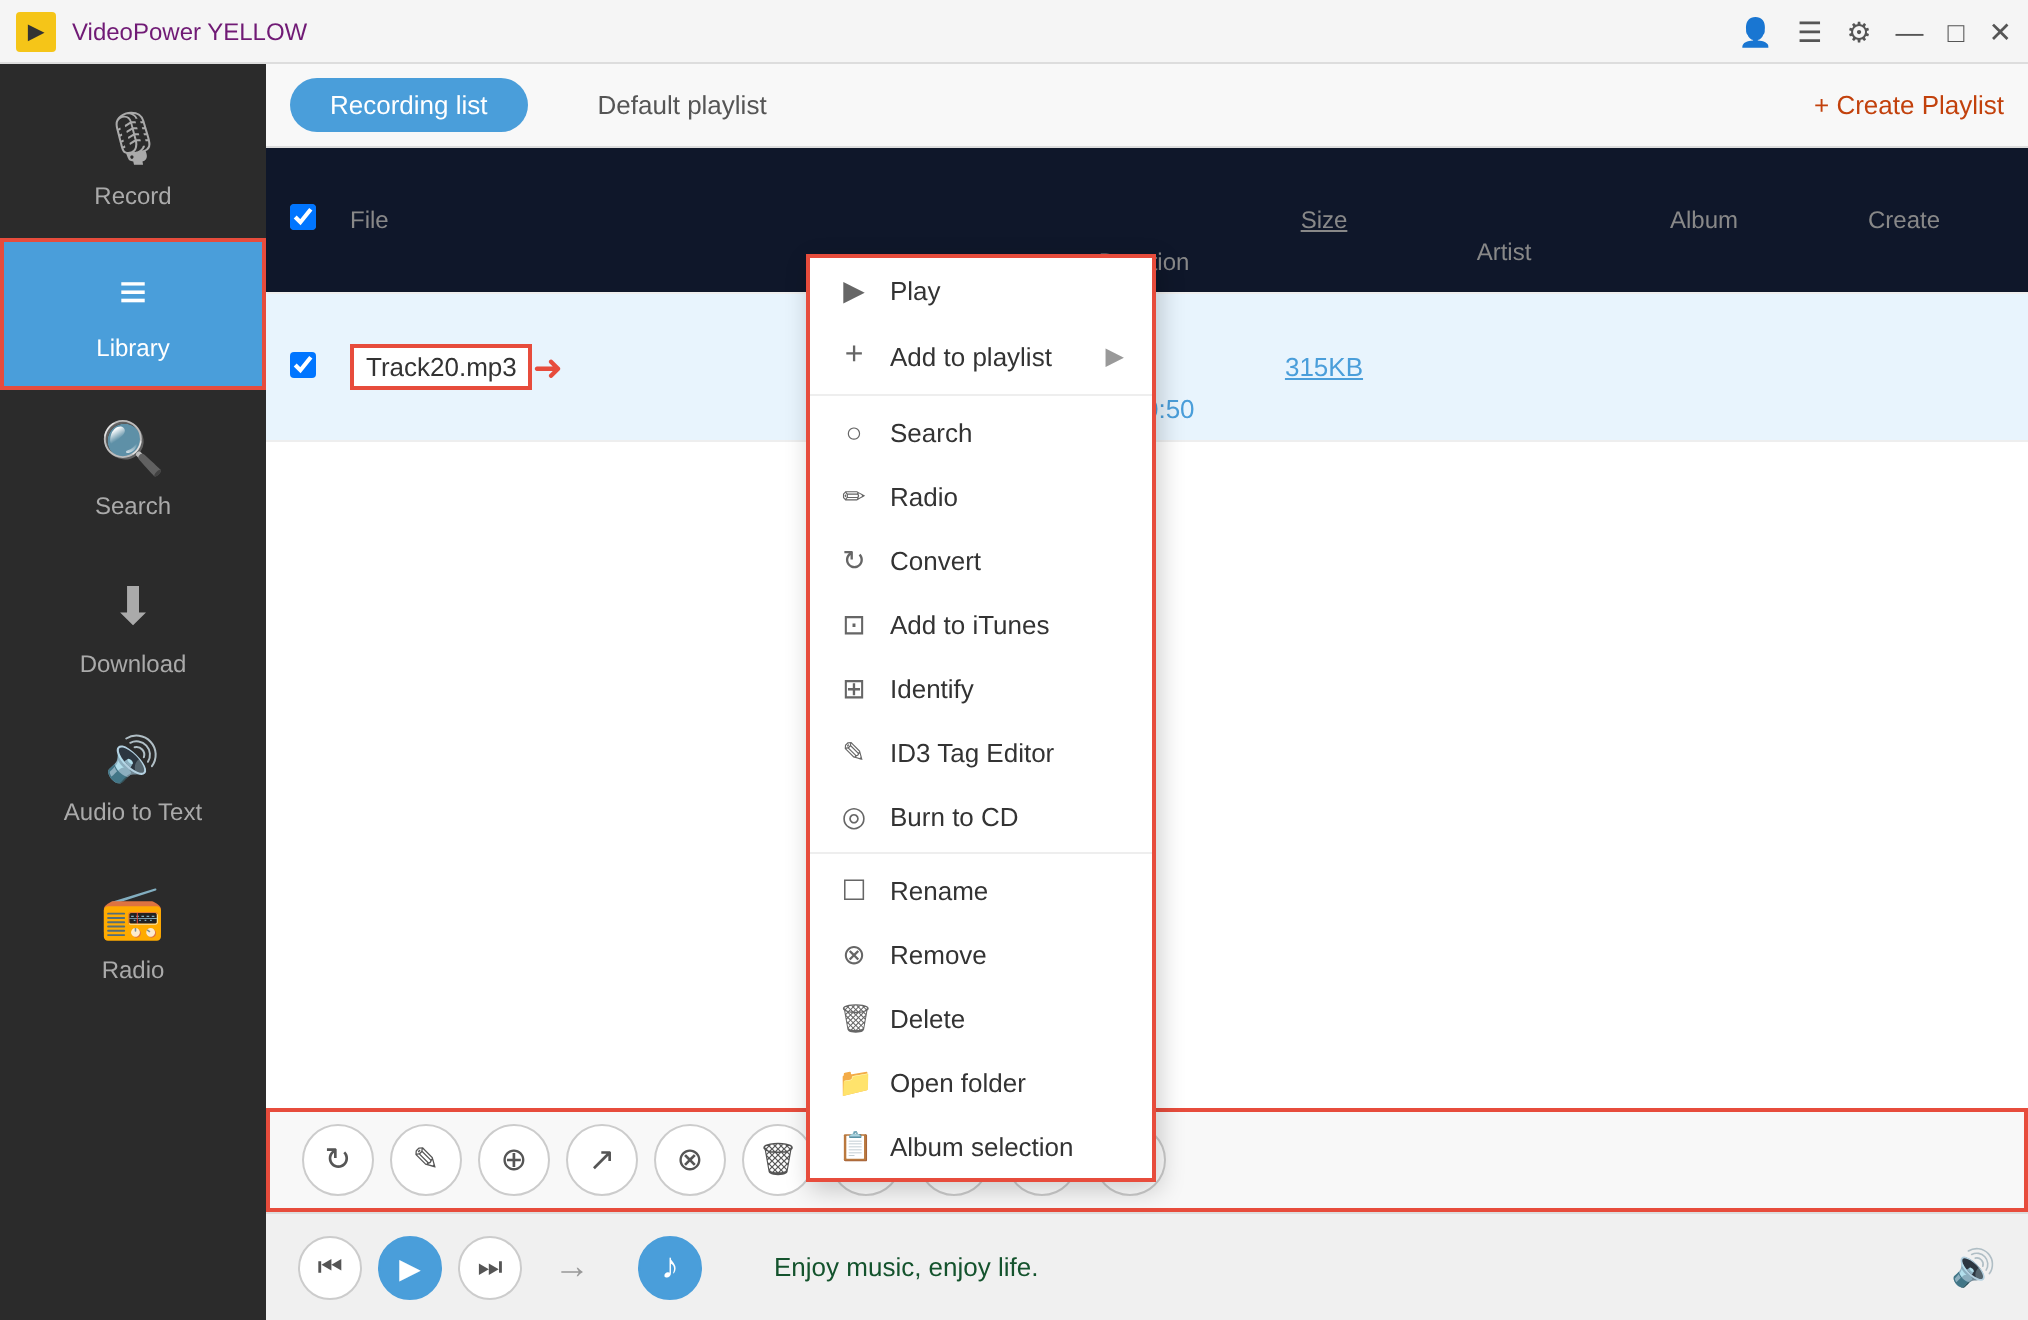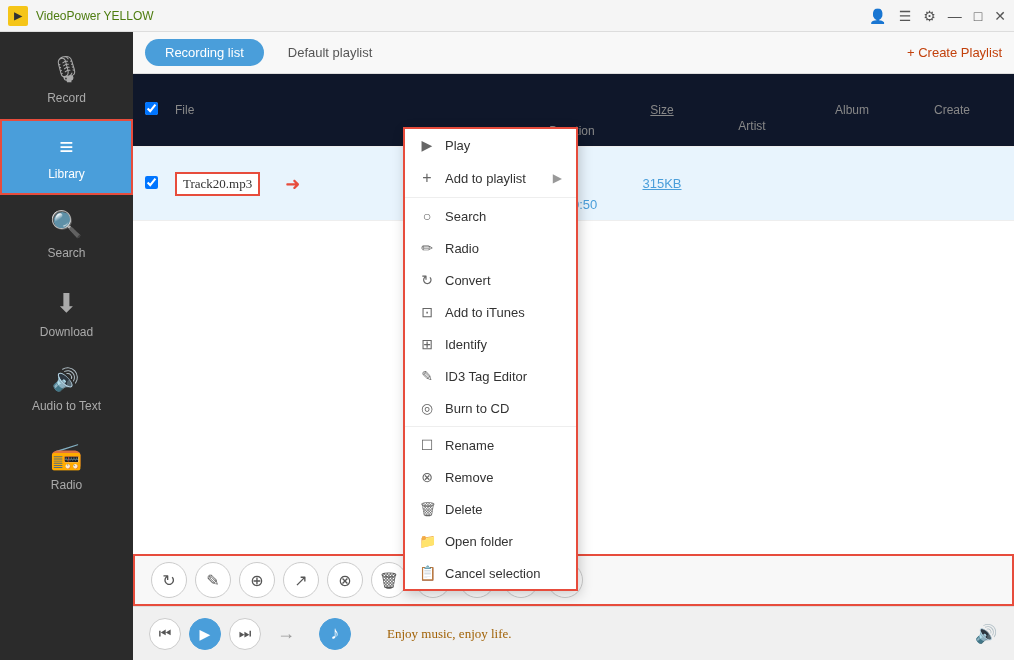--- a/index.html
+++ b/index.html
@@ -2,82 +2,82 @@
 <html><head>
   <meta charset="utf-8">
   <style>
     * { box-sizing: border-box; margin: 0; padding: 0; }
     body { font-family: 'Segoe UI', Arial, sans-serif; font-size: 13px; background: #f0f0f0; width: 1014px; height: 660px; overflow: hidden; display: flex; flex-direction: column; }
 
     
     .titlebar { height: 32px; background: #f5f5f5; display: flex; align-items: center; padding: 0 8px; border-bottom: 1px solid #ddd; justify-content: space-between; }
     .titlebar-left { display: flex; align-items: center; gap: 8px; }
     .titlebar-logo { width: 20px; height: 20px; background: #f5c518; border-radius: 2px; display: flex; align-items: center; justify-content: center; font-size: 9px; font-weight: bold; color: #333; }
-    .titlebar-title { font-size: 12px; color: #4d7c0f; }
+    .titlebar-title { font-size: 12px; color: #701a75; }
     .titlebar-right { display: flex; align-items: center; gap: 12px; }
     .titlebar-btn { font-size: 14px; color: #555; cursor: pointer; }
 
     
     .main { display: flex; flex: 1; overflow: hidden; }
 
     
     .sidebar { width: 133px; background: #2b2b2b; display: flex; flex-direction: column; align-items: center; padding-top: 8px; }
     .sidebar-item { width: 100%; display: flex; flex-direction: column; align-items: center; padding: 14px 0; cursor: pointer; color: #aaa; gap: 6px; }
     .sidebar-item.active { background: #4a9eda; color: #fff; }
     .sidebar-item .icon { font-size: 26px; }
     .sidebar-item .label { font-size: 12px; }
 
     
     .content { flex: 1; display: flex; flex-direction: column; background: #fff; }
 
     
     .tabbar { height: 42px; background: #f8f8f8; border-bottom: 1px solid #ddd; display: flex; align-items: center; padding: 0 12px; justify-content: space-between; }
-    .tabbar-left { display: flex; align-items: center; gap: 4px; }
+    .tabbar-left { display: flex; align-items: center; gap: 15px; }
     .tab { padding: 6px 20px; border-radius: 20px; cursor: pointer; font-size: 13px; color: #555; }
     .tab.active { background: #4a9eda; color: #fff; }
     .create-playlist-btn { display: flex; align-items: center; gap: 4px; color: #c2410c; cursor: pointer; font-size: 13px; text-align: center; }
 
     
     .table-header { display: flex; align-items: center; padding: 8px 12px; background: #0f172a; border-bottom: 1px solid #eee; color: #888; font-size: 12px; }
     .col-check { width: 30px; }
     .col-file { flex: 1; }
     .col-duration { width: 100px; text-align: center; margin-top: 42px; }
     .col-size { width: 80px; text-align: center; text-decoration: underline; }
     .col-artist { width: 100px; text-align: center; margin-top: 32px; }
     .col-album { width: 100px; text-align: center; }
     .col-status { width: 100px; text-align: center; }
 
     .table-row { display: flex; align-items: center; padding: 8px 12px; background: #e8f4fd; border-bottom: 1px solid #eee; position: relative; }
     .table-row .col-file { color: #333; }
     .table-row .col-duration { color: #4a9eda; text-align: center; }
     .table-row .col-size { color: #4a9eda; text-align: center; }
 
     
-    .filename-cell { display: flex; align-items: center; gap: 25px; font-family: Liberation Serif, serif; }
+    .filename-cell { display: flex; align-items: center; gap: 0; }
     .filename-text { border: 2px solid #e74c3c; padding: 2px 6px; background: #fff; }
     .arrow-indicator { color: #e74c3c; font-size: 18px; }
 
     
     .context-menu { position: absolute; left: 270px; top: 95px; width: 175px; background: #fff; border: 2px solid #e74c3c; box-shadow: 2px 4px 12px rgba(0,0,0,0.2); z-index: 100; }
     .menu-item { display: flex; align-items: center; gap: 10px; padding: 8px 14px; cursor: pointer; color: #333; font-size: 13px; }
     .menu-item .mi-icon { font-size: 14px; color: #666; width: 16px; text-align: center; }
     .menu-arrow { margin-left: auto; color: #999; font-size: 12px; }
     .menu-divider { height: 1px; background: #eee; margin: 2px 0; }
 
     
     .bottom-toolbar { height: 52px; background: #f8f8f8; border-top: 1px solid #ddd; display: flex; align-items: center; padding: 0 16px; gap: 8px; border: 2px solid #e74c3c; }
     .toolbar-icon-btn { width: 36px; height: 36px; border: 1.5px solid #ccc; border-radius: 50%; display: flex; align-items: center; justify-content: center; cursor: pointer; background: #fff; color: #555; font-size: 16px; }
 
     
     .player-bar { height: 54px; background: #f0f0f0; border-top: 1px solid #ddd; display: flex; align-items: center; padding: 0 16px; gap: 16px; }
     .player-controls { display: flex; align-items: center; gap: 8px; }
     .player-btn { width: 32px; height: 32px; border: 1.5px solid #ccc; border-radius: 50%; display: flex; align-items: center; justify-content: center; cursor: pointer; background: #fff; color: #555; font-size: 14px; }
     .player-btn.play { background: #4a9eda; color: #fff; border-color: #4a9eda; }
     .player-btn.music { background: #4a9eda; color: #fff; border-color: #4a9eda; font-size: 18px; }
-    .player-text { color: #a16207; font-size: 13px; margin-left: 20px; font-family: Liberation Serif, serif; }
+    .player-text { color: #14532d; font-size: 13px; margin-left: 20px; }
     .volume-icon { margin-left: auto; color: #888; font-size: 18px; }
 
     
     .sidebar-item.active.highlighted { outline: 2px solid #e74c3c; outline-offset: -2px; }
   </style>
 </head>
 <body>
 
 <div class="titlebar">
   <div class="titlebar-left">
@@ -238,21 +238,21 @@
         <span>Delete</span>
       </div>
 
       <div class="menu-item">
         <span class="mi-icon">📁</span>
         <span>Open folder</span>
       </div>
 
       <div class="menu-item">
         <span class="mi-icon">📋</span>
-        <span>Cancel selection</span>
+        <span>Album selection</span>
       </div>
 
     </div>
 
     <div style="flex:1;"></div>
 
     <div class="bottom-toolbar">
       <button class="toolbar-icon-btn">↻</button>
       <button class="toolbar-icon-btn">✎</button>
       <button class="toolbar-icon-btn">⊕</button>

